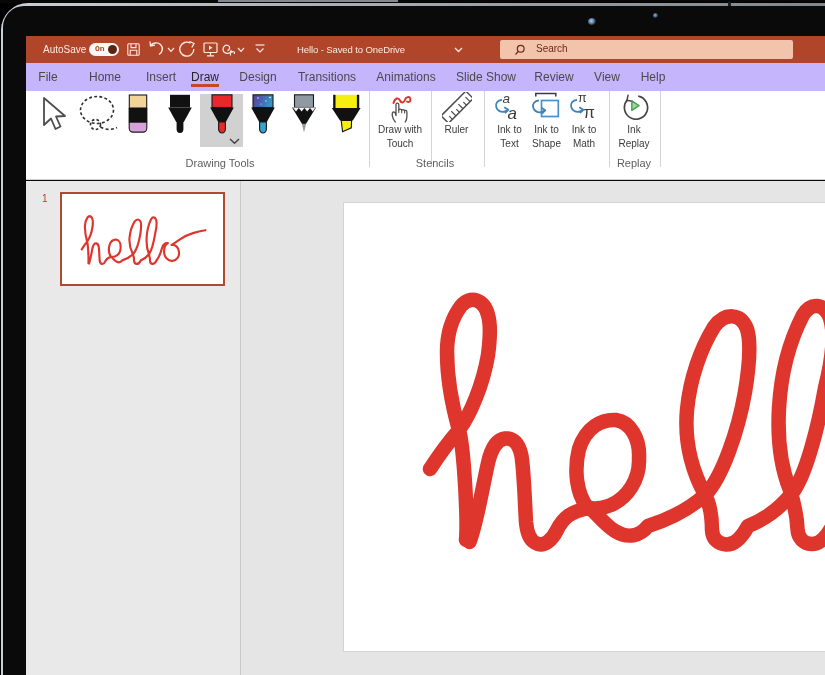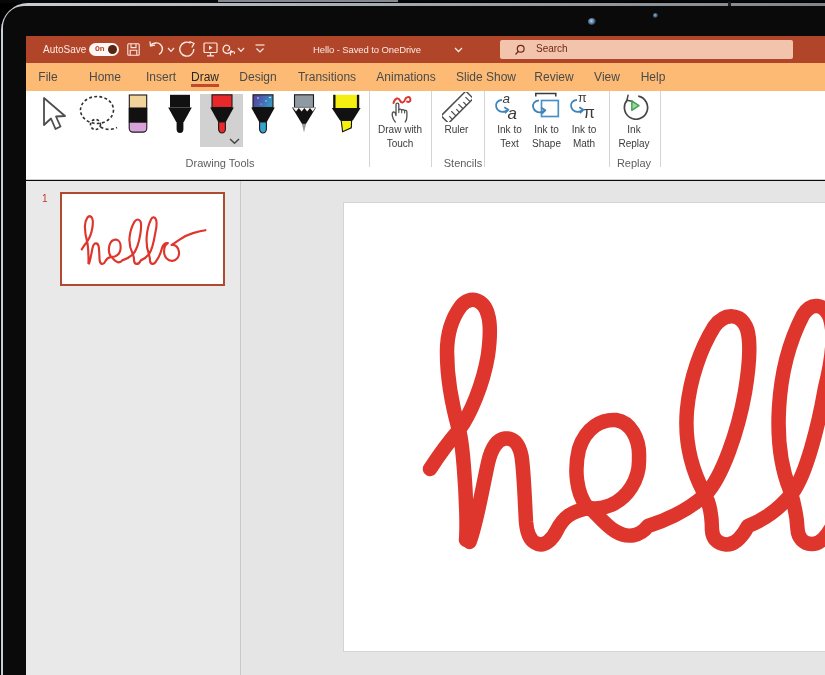--- a/index.html
+++ b/index.html
@@ -58,33 +58,33 @@
     <path d="M9.5 10.5 C5.5 12.5 2 10.5 2 7.5 C2 4.5 4.5 2.5 7 3.5 C9.5 4.5 9 8 6.5 8.5"></path>
     <path d="M9.5 13.5 L9.5 9.5 C9.5 8.6 10.8 8.6 10.8 9.5 L10.8 11 M10.8 10.2 C10.8 9.3 12.2 9.3 12.2 10.2 M12.2 10.2 C12.2 9.5 13.5 9.6 13.5 10.5 L13.4 12" stroke-width="1.1"></path>
   </svg>
   <svg class="abs" style="left:237px;top:46.5px;" width="8" height="6" viewBox="0 0 8 6" fill="none" stroke="#fbe9e2" stroke-width="1.2">
     <path d="M1 1 L4 4.4 L7 1"></path>
   </svg>
   <svg class="abs" style="left:254px;top:44px;" width="12" height="10" viewBox="0 0 12 10" fill="none" stroke="#fbe9e2" stroke-width="1.2">
     <path d="M1.5 1 H10.5"></path>
     <path d="M2.5 4.5 L6 8 L9.5 4.5"></path>
   </svg>
-  <div class="abs" style="left:297px;top:35.5px;height:27.5px;line-height:27.5px;font-size:9.5px;color:#fbe9e2;letter-spacing:-0.1px;margin-left:16px;">Hello - Saved to OneDrive</div>
+  <div class="abs" style="left:297px;top:35.5px;height:27.5px;line-height:27.5px;font-size:9.5px;color:#fbe9e2;letter-spacing:-0.1px;">Hello - Saved to OneDrive</div>
   <svg class="abs" style="left:454px;top:47px;" width="9" height="6" viewBox="0 0 9 6" fill="none" stroke="#fbe9e2" stroke-width="1.3">
     <path d="M1 1 L4.5 4.5 L8 1"></path>
   </svg>
 
   <div class="abs" style="left:500px;top:40px;width:293px;height:18.5px;border-radius:2px;background:#f2c4ab;"></div>
   <svg class="abs" style="left:514px;top:43.5px;" width="12" height="12" viewBox="0 0 12 12" fill="none" stroke="#6e2817" stroke-width="1.2">
     <circle cx="6.7" cy="4.7" r="3.4"></circle>
     <path d="M4.2 7.5 L1.5 10.5"></path>
   </svg>
   <div class="abs" style="left:536px;top:40px;height:18.5px;line-height:18.5px;font-size:10px;color:#6e2817;">Search</div>
 
-  <div class="abs" style="left:26px;top:63px;width:799px;height:28px;background:#fdba74;">
+  <div class="abs" style="left:26px;top:63px;width:799px;height:28px;background:#c4b5fd;">
     <div class="mi" style="left:22px;">File</div>
     <div class="mi" style="left:79px;">Home</div>
     <div class="mi" style="left:126px;margin-left:9px;">Insert</div>
     <div class="mi" style="left:179px;color:#262626;">Draw</div>
     <div class="mi" style="left:232px;">Design</div>
     <div class="mi" style="left:301px;">Transitions</div>
     <div class="mi" style="left:380px;">Animations</div>
     <div class="mi" style="left:460px;">Slide Show</div>
     <div class="mi" style="left:528px;">Review</div>
     <div class="mi" style="left:581px;">View</div>
@@ -168,21 +168,21 @@
   <div class="lbl" style="left:400px;top:123px;">Draw with<br>Touch</div>
   <div class="sep" style="left:431px;"></div>
 
   <svg class="abs" style="left:442px;top:92px;" width="30" height="30" viewBox="0 0 30 30">
     <g transform="rotate(-45 15 15)">
       <rect x="-2.5" y="10" width="35" height="10.5" rx="1" fill="#ffffff" stroke="#4d4d4d" stroke-width="1.5"></rect>
       <path d="M3 20.5 v-4.5 M8 20.5 v-6.5 M13 20.5 v-4.5 M18 20.5 v-6.5 M23 20.5 v-4.5 M28 20.5 v-6.5" stroke="#4d4d4d" stroke-width="1.2"></path>
     </g>
   </svg>
   <div class="lbl" style="left:456.5px;top:123px;">Ruler</div>
-  <div class="glbl" style="left:463px;top:157px;text-align:center;">Stencils</div>
+  <div class="glbl" style="left:435px;top:157px;text-align:center;">Stencils</div>
   <div class="sep" style="left:483.5px;"></div>
 
   <svg class="abs" style="left:494px;top:90px;" width="30" height="30" viewBox="0 0 30 30">
     <text x="8.5" y="12.5" font-family="Liberation Sans" font-size="13.5" font-style="italic" fill="#3b3b3b">a</text>
     <text x="13.5" y="28.5" font-family="Liberation Sans" font-size="17" font-style="italic" fill="#3b3b3b">a</text>
     <path d="M8 9.8 C3.5 10.2 1.2 13.5 2.2 17 C3.2 20.8 7.2 22.8 11 21.4 L13.2 20.3" fill="none" stroke="#3e83b8" stroke-width="1.8"></path>
     <path d="M10.3 17.3 L14.3 19.8 L10.9 23.2" fill="none" stroke="#3e83b8" stroke-width="1.8" stroke-linejoin="round"></path>
   </svg>
   <div class="lbl" style="left:509.5px;top:123px;">Ink to<br>Text</div>
 

